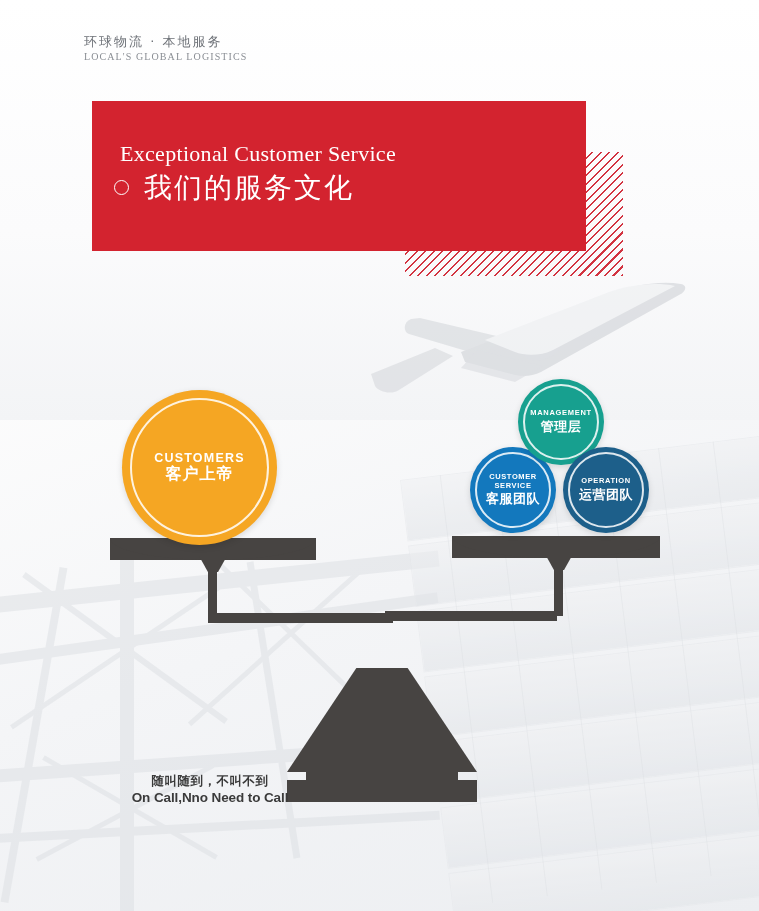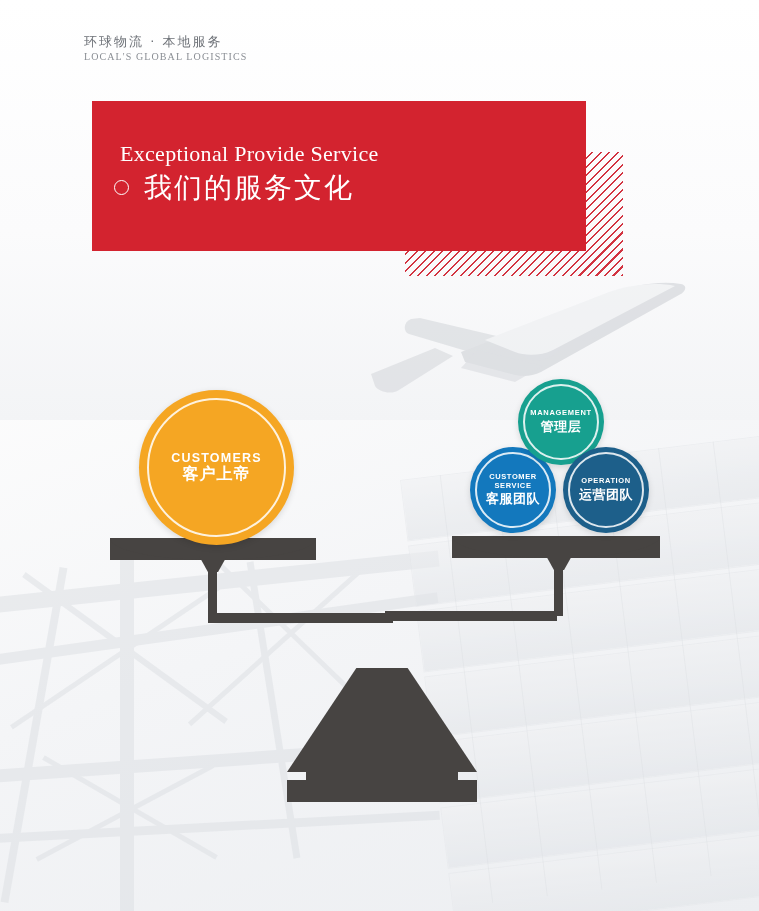--- a/index.html
+++ b/index.html
@@ -85,21 +85,21 @@
   .ped-base{position:absolute;left:0;top:112px;width:190px;height:22px;background:#474442;}
 
   
   .circ{position:absolute;border-radius:50%;display:flex;flex-direction:column;
     align-items:center;justify-content:center;color:#ffffff;text-align:center;
     box-shadow:0 2px 6px rgba(0,0,0,.13);}
   .circ .ring{position:absolute;border-radius:50%;border:2px solid rgba(255,255,255,.85);}
   .circ .en{position:relative;font-weight:bold;letter-spacing:1.2px;line-height:1.12;}
   .circ .cn{position:relative;font-family:"DejaVu Sans",sans-serif;font-weight:bold;line-height:1.15;}
 
-  .c-customers{left:139px;top:390px;width:155px;height:155px;background:#f5a623;}
+  .c-customers{left:122px;top:390px;width:155px;height:155px;background:#f5a623;}
   .c-customers .ring{left:8px;top:8px;right:8px;bottom:8px;}
   .c-customers .en{font-size:12.5px;}
   .c-customers .cn{font-size:16px;margin-top:0;letter-spacing:1px;}
 
   .c-mgmt{left:518px;top:379px;width:86px;height:86px;background:#17a08f;}
   .c-mgmt .ring{left:5px;top:5px;right:5px;bottom:5px;}
   .c-mgmt .en{font-size:7.5px;letter-spacing:.7px;}
   .c-mgmt .cn{font-size:13px;margin-top:2px;letter-spacing:.5px;}
 
   .c-cs{left:470px;top:447px;width:86px;height:86px;background:#1378bd;}
@@ -183,21 +183,21 @@
   </div>
 
   <div class="brand">
     <div class="cn">环球物流 · 本地服务</div>
     <div class="en">LOCAL'S GLOBAL LOGISTICS</div>
   </div>
 
   <div class="hatch"></div>
 
   <div class="banner">
-    <div class="t-en">Exceptional Provide Service</div>
+    <div class="t-en">Exceptional Customer Service</div>
     <div class="bullet"></div>
     <div class="t-cn">我们的服务文化</div>
   </div>
 
   <div class="scale">
     <div class="pan pan-l"></div>
     <div class="knob knob-l"></div>
     <div class="stem stem-l"></div>
     <div class="arm arm-l"></div>
 
@@ -232,15 +232,19 @@
     <div class="cn">管理层</div>
   </div>
 
   <div class="circ c-ops">
     <div class="ring"></div>
     <div class="en">OPERATION</div>
     <div class="cn">运营团队</div>
   </div>
 
 
+  <div class="cap cap-l">
+    <div class="cn">随叫随到，不叫不到</div>
+    <div class="en">On Call,Nno Need to Call</div>
+  </div>
 
 
 </div>
 
 </body></html>

